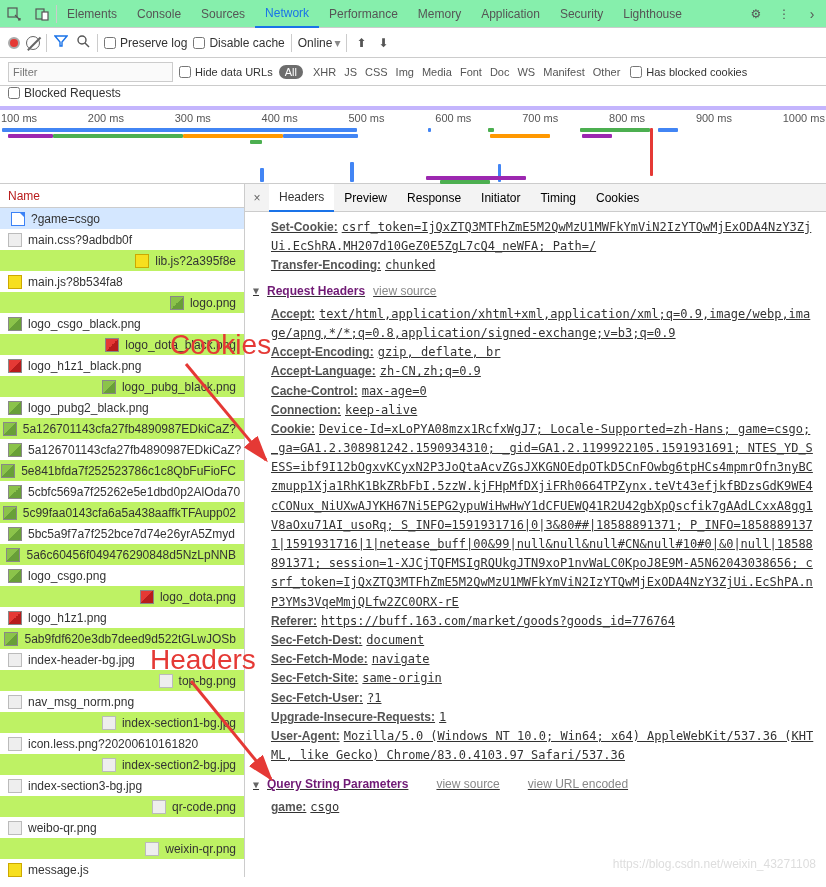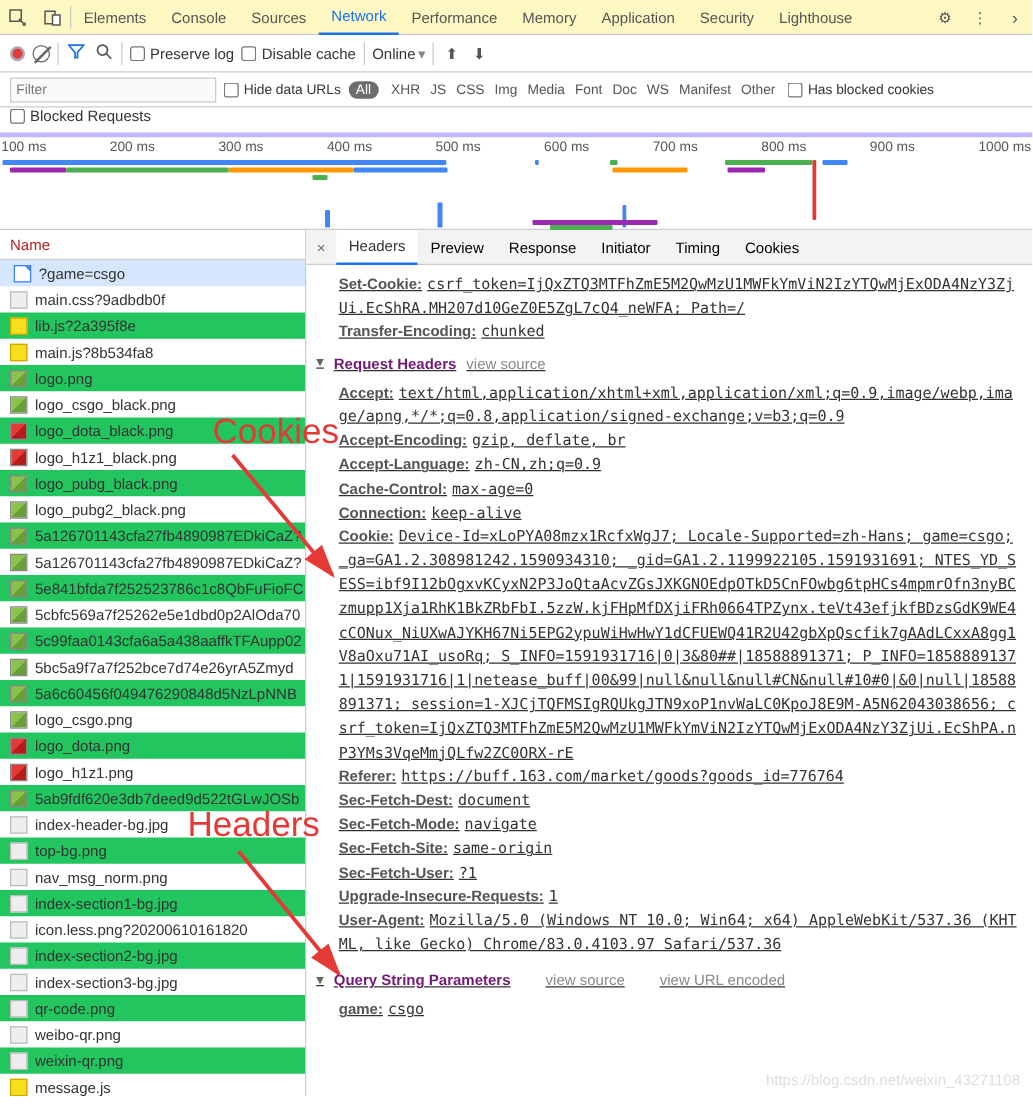--- a/index.html
+++ b/index.html
@@ -1,17 +1,17 @@
 <!DOCTYPE html>
 <html><head>
 <meta charset="utf-8">
 <style>
   * { box-sizing: border-box; margin: 0; padding: 0; }
   body { font-family: "Segoe UI", Arial, sans-serif; font-size: 12px; color: #333; background: #fff; width: 826px; }
-  .top-tabs { display: flex; align-items: center; height: 28px; border-bottom: 1px solid #ccc; background: #fef9c3; }
+  .top-tabs { display: flex; align-items: center; height: 28px; border-bottom: 1px solid #ccc; background: #86efac; }
   .top-tabs .icon-btn { width: 28px; height: 28px; display: flex; align-items: center; justify-content: center; color: #555; }
   .top-tabs .tab { padding: 0 10px; height: 28px; display: flex; align-items: center; color: #555; cursor: pointer; }
   .top-tabs .tab.active { color: #1a73e8; border-bottom: 2px solid #1a73e8; }
   .toolbar { display: flex; align-items: center; height: 30px; border-bottom: 1px solid #ccc; background: #fff; gap: 6px; padding: 0 8px; }
   .dot-red { width: 12px; height: 12px; border-radius: 50%; background: #e53935; border: 2px solid #aaa; }
   .circ { width: 14px; height: 14px; border: 1.5px solid #666; border-radius: 50%; position: relative; }
   .circ::after { content: ""; position: absolute; width: 18px; height: 1.5px; background: #666; transform: rotate(-45deg); top: 6px; left: -2px; }
   .sep { width: 1px; height: 18px; background: #ccc; }
   .filter-icon { color: #1a73e8; }
   .tool-icon { width: 16px; text-align: center; color: #555; }
@@ -25,21 +25,21 @@
   .blocked-row { display: flex; align-items: flex-start; height: 24px; padding: 0 8px; border-bottom: 4px solid #c4b5fd; gap: 4px; }
   .timeline { height: 74px; border-bottom: 1px solid #ccc; position: relative; background: #fff; }
   .time-labels { display: flex; justify-content: space-between; padding: 2px 1px 0; color: #555; font-size: 11px; }
   .bars { position: absolute; left: 0; right: 0; top: 18px; bottom: 2px; }
   .bar { position: absolute; height: 4px; border-radius: 1px; }
   .main { display: flex; height: 693px; position: relative; }
   .left { width: 245px; border-right: 1px solid #ccc; overflow: hidden; }
   .left-header { height: 24px; border-bottom: 1px solid #ccc; display: flex; align-items: center; padding: 0 8px; font-weight: 500; color: #b91c1c; }
   .file-row { height: 21px; display: flex; align-items: center; padding: 0 8px; gap: 6px; font-size: 12px; white-space: nowrap; overflow: hidden; cursor: pointer; }
   .file-row.selected { background: #d4e7ff; padding-left: 11px; }
-  .file-row.alt { background: #22c55e; }
+  .file-row.alt { background: #bef264; justify-content: flex-end; }
   .fi { width: 14px; height: 14px; display: inline-block; flex-shrink: 0; }
   .fi-doc { background: linear-gradient(#fff,#fff); border: 1px solid #bbb; position: relative; }
   .fi-doc.blue { border-color: #3b82f6; }
   .fi-doc.blue::before { content:""; position:absolute; right:0; top:0; border-style:solid; border-width:0 4px 4px 0; border-color: transparent #3b82f6 transparent transparent; }
   .fi-js { background: #f7df1e; border: 1px solid #cca800; }
   .fi-img { background: linear-gradient(135deg,#8bc34a 50%,#689f38 50%); border: 1px solid #888; }
   .fi-imgr { background: linear-gradient(135deg,#e53935 50%,#b71c1c 50%); border: 1px solid #888; }
   .fi-gray { background: #eee; border: 1px solid #bbb; }
   .right { flex: 1; display: flex; flex-direction: column; overflow: hidden; }
   .right-tabs { display: flex; align-items: center; height: 28px; border-bottom: 1px solid #ccc; background: #f3f3f3; gap: 0; }

